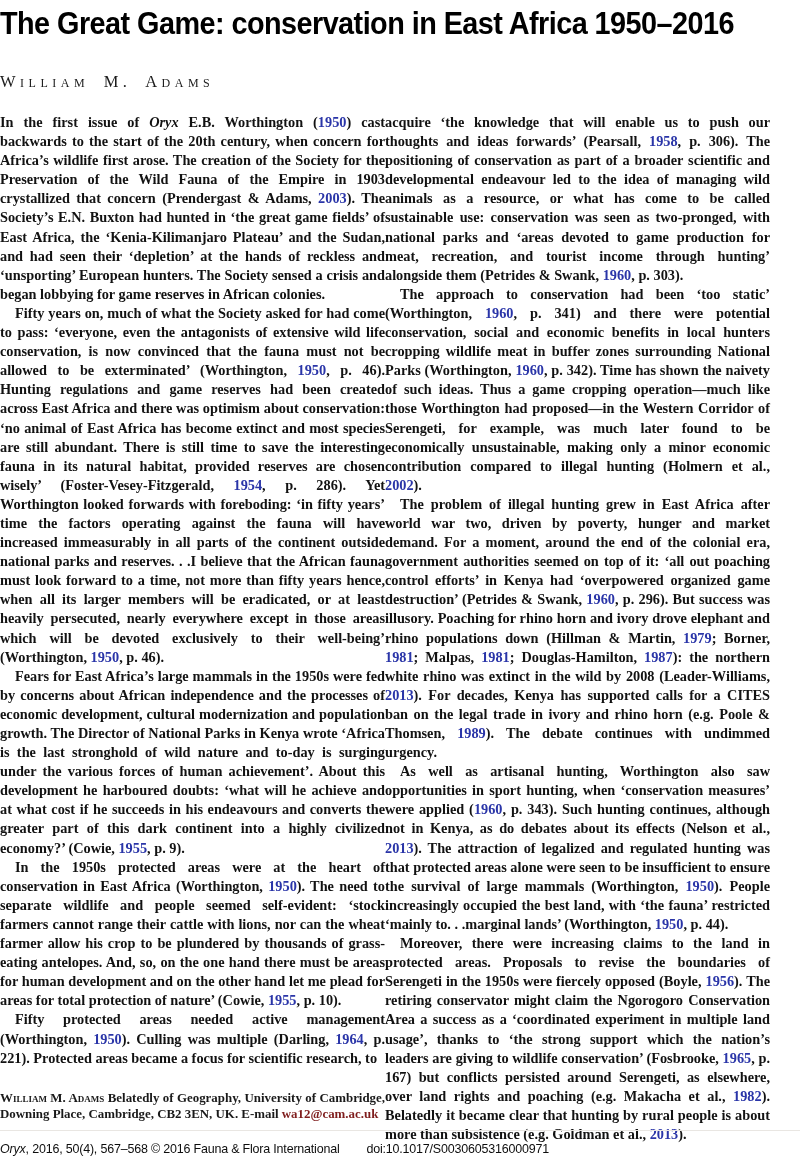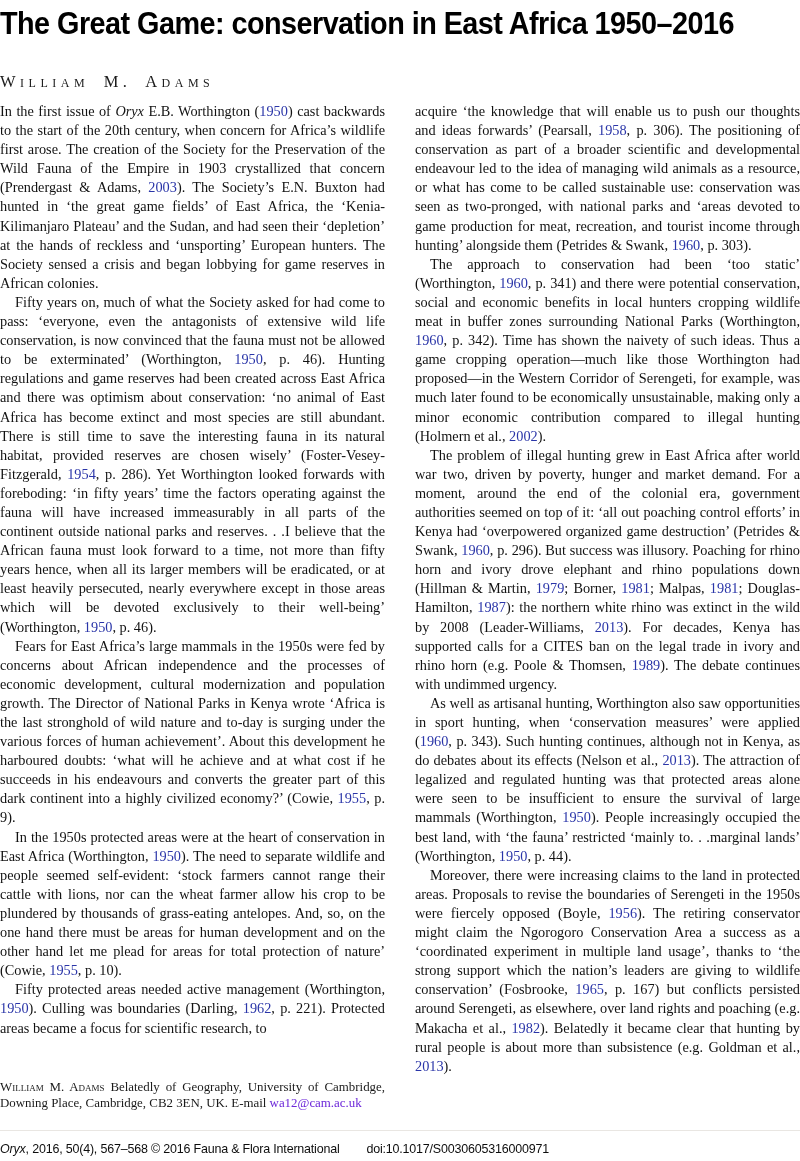--- a/index.html
+++ b/index.html
@@ -12,21 +12,21 @@
     margin:0; padding-top:5px;
     font-family:"Liberation Sans", sans-serif; font-weight:700;
     font-size:32px; letter-spacing:-0.6px; white-space:nowrap;
     transform:scaleX(0.90); transform-origin:left top; color:#000;
   }
   .author {
     margin-top:30px;
     font-variant:small-caps; letter-spacing:4.5px; word-spacing:6px;
     font-size:16.5px; color:#1c1c1c;
   }
-  .cols { display:flex; gap:30px; margin-top:10px; height:1010px; }
+  .cols { display:flex; margin-top:21px; height:1010px;font-weight:bold; }
   .col {
     width:385px; text-align:justify;
     font-size:14.3px; line-height:19.1px; position:relative;
   }
   .col p { margin:0; }
   p.indent { text-indent:15px; }
   .footnote {
     position:absolute; left:0; bottom:0; width:385px;
     font-size:12.9px; line-height:16.6px; text-align:justify; color:#1a1a1a;
   }
@@ -36,40 +36,40 @@
   }
   .footer {
     position:absolute; left:0; top:1141px; width:800px;
     font-family:"Liberation Sans", sans-serif; font-size:13px;
     letter-spacing:-0.2px; color:#0d0d0d; white-space:nowrap;
     transform:scaleX(0.96); transform-origin:left top;
   }
   .run-plain {}
   .run-i { font-style:italic; }
   .run-cite { color:#2a35a8; }
-  .run-link { color:#6d28d9; }
+  .run-link { color:#7f1d1d; }
   .run-sc { font-variant:small-caps; }
   .run-doi { margin-left:28px; }
 </style>
 </head>
 <body>
 
 <div class="page">
 
   <h1 class="title">The Great Game: conservation in East Africa 1950–2016</h1>
 
   <div class="author">William M. Adams</div>
 
   <div class="cols">
     <div class="col">
       <p><span class="run-plain">In the first issue of </span><span class="run-i">Oryx</span><span class="run-plain"> E.B. Worthington (</span><span class="run-cite">1950</span><span class="run-plain">) cast backwards to the start of the 20th century, when concern for Africa’s wildlife first arose. The creation of the Society for the Preservation of the Wild Fauna of the Empire in 1903 crystallized that concern (Prendergast &amp; Adams, </span><span class="run-cite">2003</span><span class="run-plain">). The Society’s E.N. Buxton had hunted in ‘the great game fields’ of East Africa, the ‘Kenia-Kilimanjaro Plateau’ and the Sudan, and had seen their ‘depletion’ at the hands of reckless and ‘unsporting’ European hunters. The Society sensed a crisis and began lobbying for game reserves in African colonies.</span></p>
       <p class="indent"><span class="run-plain">Fifty years on, much of what the Society asked for had come to pass: ‘everyone, even the antagonists of extensive wild life conservation, is now convinced that the fauna must not be allowed to be exterminated’ (Worthington, </span><span class="run-cite">1950</span><span class="run-plain">, p. 46). Hunting regulations and game reserves had been created across East Africa and there was optimism about conservation: ‘no animal of East Africa has become extinct and most species are still abundant. There is still time to save the interesting fauna in its natural habitat, provided reserves are chosen wisely’ (Foster-Vesey-Fitzgerald, </span><span class="run-cite">1954</span><span class="run-plain">, p. 286). Yet Worthington looked forwards with foreboding: ‘in fifty years’ time the factors operating against the fauna will have increased immeasurably in all parts of the continent outside national parks and reserves. . .I believe that the African fauna must look forward to a time, not more than fifty years hence, when all its larger members will be eradicated, or at least heavily persecuted, nearly everywhere except in those areas which will be devoted exclusively to their well-being’ (Worthington, </span><span class="run-cite">1950</span><span class="run-plain">, p. 46).</span></p>
       <p class="indent"><span class="run-plain">Fears for East Africa’s large mammals in the 1950s were fed by concerns about African independence and the processes of economic development, cultural modernization and population growth. The Director of National Parks in Kenya wrote ‘Africa is the last stronghold of wild nature and to-day is surging under the various forces of human achievement’. About this development he harboured doubts: ‘what will he achieve and at what cost if he succeeds in his endeavours and converts the greater part of this dark continent into a highly civilized economy?’ (Cowie, </span><span class="run-cite">1955</span><span class="run-plain">, p. 9).</span></p>
       <p class="indent"><span class="run-plain">In the 1950s protected areas were at the heart of conservation in East Africa (Worthington, </span><span class="run-cite">1950</span><span class="run-plain">). The need to separate wildlife and people seemed self-evident: ‘stock farmers cannot range their cattle with lions, nor can the wheat farmer allow his crop to be plundered by thousands of grass-eating antelopes. And, so, on the one hand there must be areas for human development and on the other hand let me plead for areas for total protection of nature’ (Cowie, </span><span class="run-cite">1955</span><span class="run-plain">, p. 10).</span></p>
-      <p class="indent"><span class="run-plain">Fifty protected areas needed active management (Worthington, </span><span class="run-cite">1950</span><span class="run-plain">). Culling was boundaries (Darling, </span><span class="run-cite">1962</span><span class="run-plain">, p. 221). Protected areas became a focus for scientific research, to</span></p>
+      <p class="indent"><span class="run-plain">Fifty protected areas needed active management (Worthington, </span><span class="run-cite">1950</span><span class="run-plain">). Culling was multiple (Darling, </span><span class="run-cite">1964</span><span class="run-plain">, p. 221). Protected areas became a focus for scientific research, to</span></p>
       <div class="footnote"><span class="run-sc">William M. Adams</span><span class="run-plain"> Belatedly of Geography, University of Cambridge, Downing Place, Cambridge, CB2 3EN, UK. E-mail </span><span class="run-link">wa12@cam.ac.uk</span></div>
     </div>
     <div class="col">
       <p><span class="run-plain">acquire ‘the knowledge that will enable us to push our thoughts and ideas forwards’ (Pearsall, </span><span class="run-cite">1958</span><span class="run-plain">, p. 306). The positioning of conservation as part of a broader scientific and developmental endeavour led to the idea of managing wild animals as a resource, or what has come to be called sustainable use: conservation was seen as two-pronged, with national parks and ‘areas devoted to game production for meat, recreation, and tourist income through hunting’ alongside them (Petrides &amp; Swank, </span><span class="run-cite">1960</span><span class="run-plain">, p. 303).</span></p>
       <p class="indent"><span class="run-plain">The approach to conservation had been ‘too static’ (Worthington, </span><span class="run-cite">1960</span><span class="run-plain">, p. 341) and there were potential conservation, social and economic benefits in local hunters cropping wildlife meat in buffer zones surrounding National Parks (Worthington, </span><span class="run-cite">1960</span><span class="run-plain">, p. 342). Time has shown the naivety of such ideas. Thus a game cropping operation—much like those Worthington had proposed—in the Western Corridor of Serengeti, for example, was much later found to be economically unsustainable, making only a minor economic contribution compared to illegal hunting (Holmern et al., </span><span class="run-cite">2002</span><span class="run-plain">).</span></p>
       <p class="indent"><span class="run-plain">The problem of illegal hunting grew in East Africa after world war two, driven by poverty, hunger and market demand. For a moment, around the end of the colonial era, government authorities seemed on top of it: ‘all out poaching control efforts’ in Kenya had ‘overpowered organized game destruction’ (Petrides &amp; Swank, </span><span class="run-cite">1960</span><span class="run-plain">, p. 296). But success was illusory. Poaching for rhino horn and ivory drove elephant and rhino populations down (Hillman &amp; Martin, </span><span class="run-cite">1979</span><span class="run-plain">; Borner, </span><span class="run-cite">1981</span><span class="run-plain">; Malpas, </span><span class="run-cite">1981</span><span class="run-plain">; Douglas-Hamilton, </span><span class="run-cite">1987</span><span class="run-plain">): the northern white rhino was extinct in the wild by 2008 (Leader-Williams, </span><span class="run-cite">2013</span><span class="run-plain">). For decades, Kenya has supported calls for a CITES ban on the legal trade in ivory and rhino horn (e.g. Poole &amp; Thomsen, </span><span class="run-cite">1989</span><span class="run-plain">). The debate continues with undimmed urgency.</span></p>
       <p class="indent"><span class="run-plain">As well as artisanal hunting, Worthington also saw opportunities in sport hunting, when ‘conservation measures’ were applied (</span><span class="run-cite">1960</span><span class="run-plain">, p. 343). Such hunting continues, although not in Kenya, as do debates about its effects (Nelson et al., </span><span class="run-cite">2013</span><span class="run-plain">). The attraction of legalized and regulated hunting was that protected areas alone were seen to be insufficient to ensure the survival of large mammals (Worthington, </span><span class="run-cite">1950</span><span class="run-plain">). People increasingly occupied the best land, with ‘the fauna’ restricted ‘mainly to. . .marginal lands’ (Worthington, </span><span class="run-cite">1950</span><span class="run-plain">, p. 44).</span></p>
       <p class="indent"><span class="run-plain">Moreover, there were increasing claims to the land in protected areas. Proposals to revise the boundaries of Serengeti in the 1950s were fiercely opposed (Boyle, </span><span class="run-cite">1956</span><span class="run-plain">). The retiring conservator might claim the Ngorogoro Conservation Area a success as a ‘coordinated experiment in multiple land usage’, thanks to ‘the strong support which the nation’s leaders are giving to wildlife conservation’ (Fosbrooke, </span><span class="run-cite">1965</span><span class="run-plain">, p. 167) but conflicts persisted around Serengeti, as elsewhere, over land rights and poaching (e.g. Makacha et al., </span><span class="run-cite">1982</span><span class="run-plain">). Belatedly it became clear that hunting by rural people is about more than subsistence (e.g. Goldman et al., </span><span class="run-cite">2013</span><span class="run-plain">).</span></p>
     </div>
   </div>

